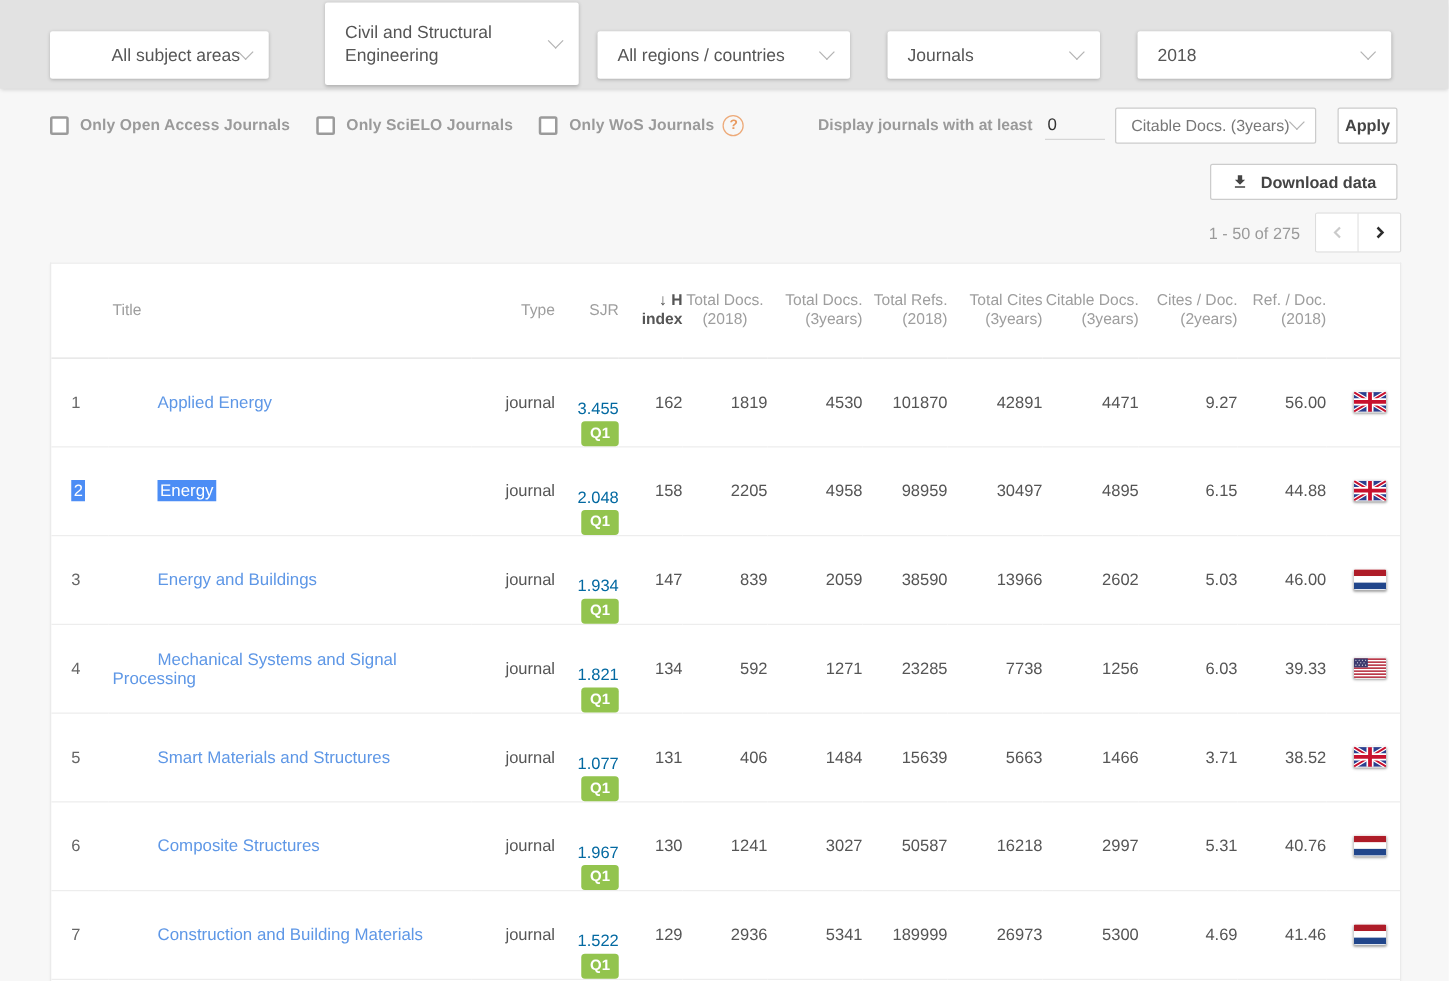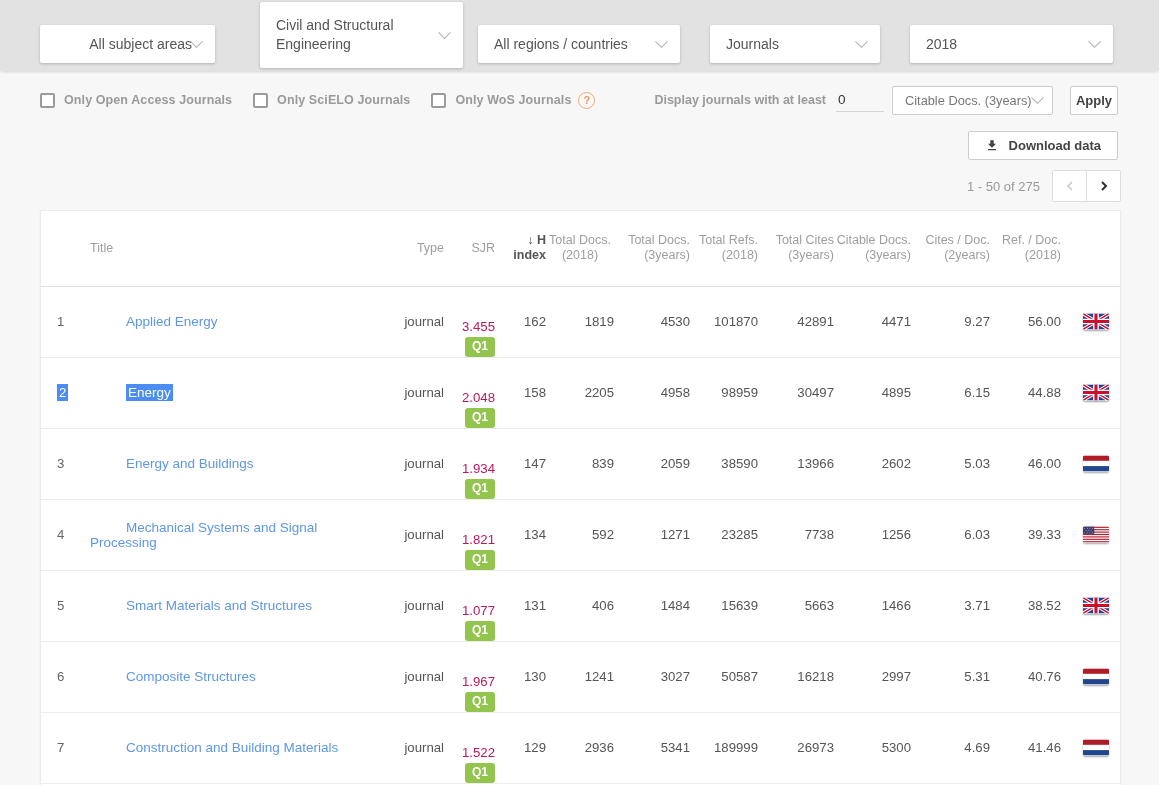--- a/index.html
+++ b/index.html
@@ -97,21 +97,21 @@
   tbody td {
     height:70px; vertical-align:middle; font-size:13.2px; color:#555;
     border-bottom:1px solid #ededed; padding:0;
   }
   td.col-rank { text-align:left; padding-left:16px; color:#666; }
   td.col-title { text-align:left; padding-left:3px; }
   td.num { text-align:right; }
   .journal-link { color:#5e97e6; font-size:13.5px; text-decoration:none; cursor:pointer;margin-left:36px; }
   .sel { background:#4c8df5; color:#fff !important; padding:1px 2px; }
   td.col-sjr { text-align:right; }
-  .sjr-num { font-size:13.2px; color:#be185d; line-height:16px;margin-top:32px; }
+  .sjr-num { font-size:13.2px; color:#0369a1; line-height:16px;margin-top:32px; }
   .q-badge {
     display:inline-block; margin-top:2px; padding:3px 7px 4px;
     background:#93c44e; border-radius:3px;
     color:#fff; font-size:12px; font-weight:bold; line-height:13px;
   }
   td.col-flag { text-align:right; padding-right:13px; }
   .flag { display:inline-block; width:26px; height:17px; border-radius:2px; overflow:hidden;
           box-shadow:0 1px 2px rgba(0,0,0,.35); vertical-align:middle; }
   .flag svg { display:block; width:26px; height:17px; }
 </style>

